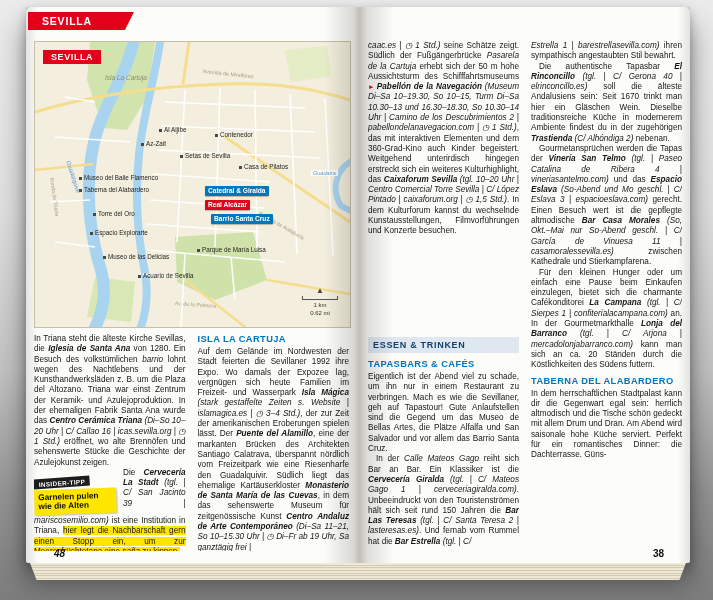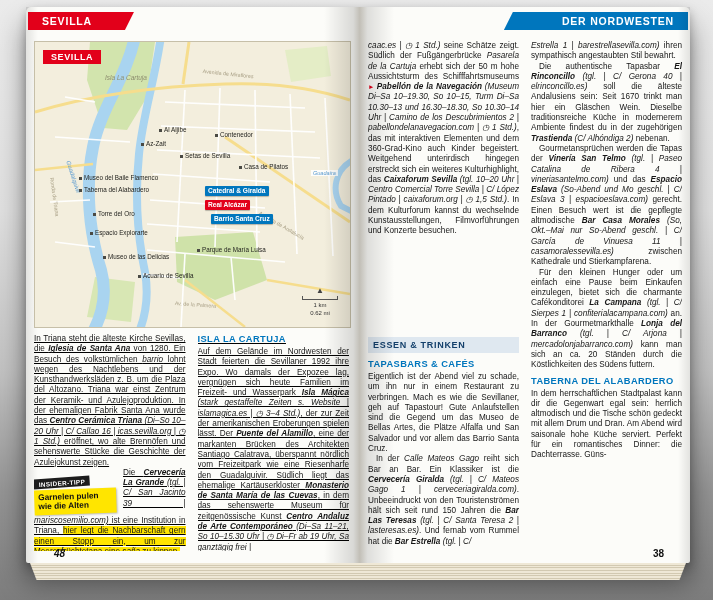--- a/index.html
+++ b/index.html
@@ -45,21 +45,21 @@
     white-space:nowrap;line-height:1;border-radius:1px;box-shadow:0 1px 1px rgba(0,0,0,.25);}
   .mhl-blue{background:#0076bd;}
   .mhl-red{background:#e2001a;}
   .map-street{position:absolute;font-size:5.3px;color:#a89f85;white-space:nowrap;transform-origin:left top;}
   .map-scale{position:absolute;right:12px;bottom:10px;font-size:6px;color:#333;text-align:center;line-height:1.35;}
   .map-scale .north{font-size:8px;line-height:1;color:#444;margin-bottom:1px;}
   .map-scale .sbar{width:34px;height:3px;border:1px solid #555;border-top:none;margin:1px auto;}
 
   
   .cols{position:absolute;display:flex;gap:12px;overflow:hidden;}
-  .cols-left{left:8px;top:327px;width:315px;height:217px;text-decoration:underline;}
+  .cols-left{left:8px;top:327px;width:315px;height:217px;}
   .cols-right{left:10px;top:34px;width:314px;height:509px;}
   .col{flex:1;overflow:hidden;}
   .col p{margin:0;font-size:8.2px;line-height:10.3px;text-align:justify;color:#161616;}
   .col p.ind{text-indent:8px;}
   .rp-para1{min-height:290px;}
   .i{font-style:italic;}
   .bi{font-style:italic;font-weight:bold;}
   .hl{background:#ffe500;}
   .mark{color:#e2001a;font-size:6.5px;}
   .h-blue{color:#0076bd;font-size:9.3px;font-weight:bold;letter-spacing:.4px;margin:0 0 3px 0;
@@ -168,34 +168,33 @@
         </div>
 
         <div class="cols cols-left">
           <div class="col">
             <p><span>In Triana steht die älteste Kirche Sevillas, die </span><span class="bi">Iglesia de Santa Ana</span><span> von 1280. Ein Besuch des volkstümlichen </span><span class="i">barrio</span><span> lohnt wegen des Nachtlebens und der Kunsthandwerksläden z. B. um die Plaza del Altozano. Triana war einst Zentrum der Keramik- und Azulejoproduktion. In der ehemaligen Fabrik Santa Ana wurde das </span><span class="bi">Centro Cerámica Triana</span><span class="i"> (Di–So 10–20 Uhr | C/ Callao 16 | icas.sevilla.org | ◷ 1 Std.)</span><span> eröffnet, wo alte Brennöfen und sehenswerte Stücke die Geschichte der Azulejokunst zeigen.</span></p>
             <div class="flo">
               <div class="insider">
                 <div class="insider-badge">INSIDER-TIPP</div>
                 <div class="insider-title">Garnelen pulen wie die Alten</div>
               </div>
-              <p><span>Die </span><span class="bi">Cervecería La Grande</span><span class="i"> (tgl. | C/ San Jacinto 39 | mariscosemilio.com)</span><span> ist eine Institution in Triana, </span><span class="hl">hier legt die Nachbarschaft gern einen Stopp ein, um zur Meeresfrüchtetapa eine </span><span class="hl i">caña</span><span class="hl"> zu kippen.</span></p>
+              <p><span>Die </span><span class="bi">Cervecería La Stadt</span><span class="i"> (tgl. | C/ San Jacinto 39 | mariscosemilio.com)</span><span> ist eine Institution in Triana, </span><span class="hl">hier legt die Nachbarschaft gern einen Stopp ein, um zur Meeresfrüchtetapa eine </span><span class="hl i">caña</span><span class="hl"> zu kippen.</span></p>
             </div>
           </div>
           <div class="col">
             <h3 class="h-blue">ISLA LA CARTUJA</h3>
             <p><span>Auf dem Gelände im Nordwesten der Stadt feierten die Sevillaner 1992 ihre Expo. Wo damals der Expozee lag, vergnügen sich heute Familien im Freizeit- und Wasserpark </span><span class="bi">Isla Mágica</span><span class="i"> (stark gestaffelte Zeiten s. Website | islamagica.es | ◷ 3–4 Std.)</span><span>, der zur Zeit der amerikanischen Eroberungen spielen lässt. Der </span><span class="bi">Puente del Alamillo</span><span>, eine der markanten Brücken des Architekten Santiago Calatrava, überspannt nördlich vom Freizeitpark wie eine Riesenharfe den Guadalquivir. Südlich liegt das ehemalige Kartäuserkloster </span><span class="bi">Monasterio de Santa María de las Cuevas</span><span>, in dem das sehenswerte Museum für zeitgenössische Kunst </span><span class="bi">Centro Andaluz de Arte Contemporáneo</span><span class="i"> (Di–Sa 11–21, So 10–15.30 Uhr | ◷ Di–Fr ab 19 Uhr, Sa ganztägig frei |</span></p>
           </div>
         </div>
 
         <div class="pagenum pn-left">48</div>
       </div>
 
       <div class="page page-right">
-        <div class="tab tab-blue">DER NORDWESTEN</div>
 
         <div class="cols cols-right">
           <div class="col">
             <p class="rp-para1"><span class="i">caac.es | ◷ 1 Std.)</span><span> seine Schätze zeigt. Südlich der Fußgängerbrücke </span><span class="i">Pasarela de la Cartuja</span><span> erhebt sich der 50 m hohe Aussichtsturm des Schifffahrtsmuseums </span><span class="mark">► </span><span class="bi">Pabellón de la Navegación</span><span class="i"> (Museum Di–Sa 10–19.30, So 10–15, Turm Di–Sa 10.30–13 und 16.30–18.30, So 10.30–14 Uhr | Camino de los Descubrimientos 2 | pabellondelanavegacion.com | ◷ 1 Std.)</span><span>, das mit interaktiven Elementen und dem 360-Grad-Kino auch Kinder begeistert. Weitgehend unterirdisch hingegen erstreckt sich ein weiteres Kulturhighlight, das </span><span class="bi">Caixaforum Sevilla</span><span class="i"> (tgl. 10–20 Uhr | Centro Comercial Torre Sevilla | C/ López Pintado | caixaforum.org | ◷ 1,5 Std.)</span><span>. In dem Kulturforum kannst du wechselnde Kunstausstellungen, Filmvorführungen und Konzerte besuchen.</span></p>
             <div class="section-bar">ESSEN &amp; TRINKEN</div>
             <h3 class="h-blue">TAPASBARS &amp; CAFÉS</h3>
             <p><span>Eigentlich ist der Abend viel zu schade, um ihn nur in einem Restaurant zu verbringen. Mach es wie die Sevillaner, geh auf Tapastour! Gute Anlaufstellen sind die Gegend um das Museo de Bellas Artes, die Plätze Alfalfa und San Salvador und vor allem das Barrio Santa Cruz.</span></p>
             <p class="ind"><span>In der </span><span class="i">Calle Mateos Gago</span><span> reiht sich Bar an Bar. Ein Klassiker ist die </span><span class="bi">Cervecería Giralda</span><span class="i"> (tgl. | C/ Mateos Gago 1 | cerveceriagiralda.com)</span><span>. Unbeeindruckt von den Touristenströmen hält sich seit rund 150 Jahren die </span><span class="bi">Bar Las Teresas</span><span class="i"> (tgl. | C/ Santa Teresa 2 | lasteresas.es)</span><span>. Und fernab vom Rummel hat die </span><span class="bi">Bar Estrella</span><span class="i"> (tgl. | C/</span></p>
           </div>
           <div class="col">

